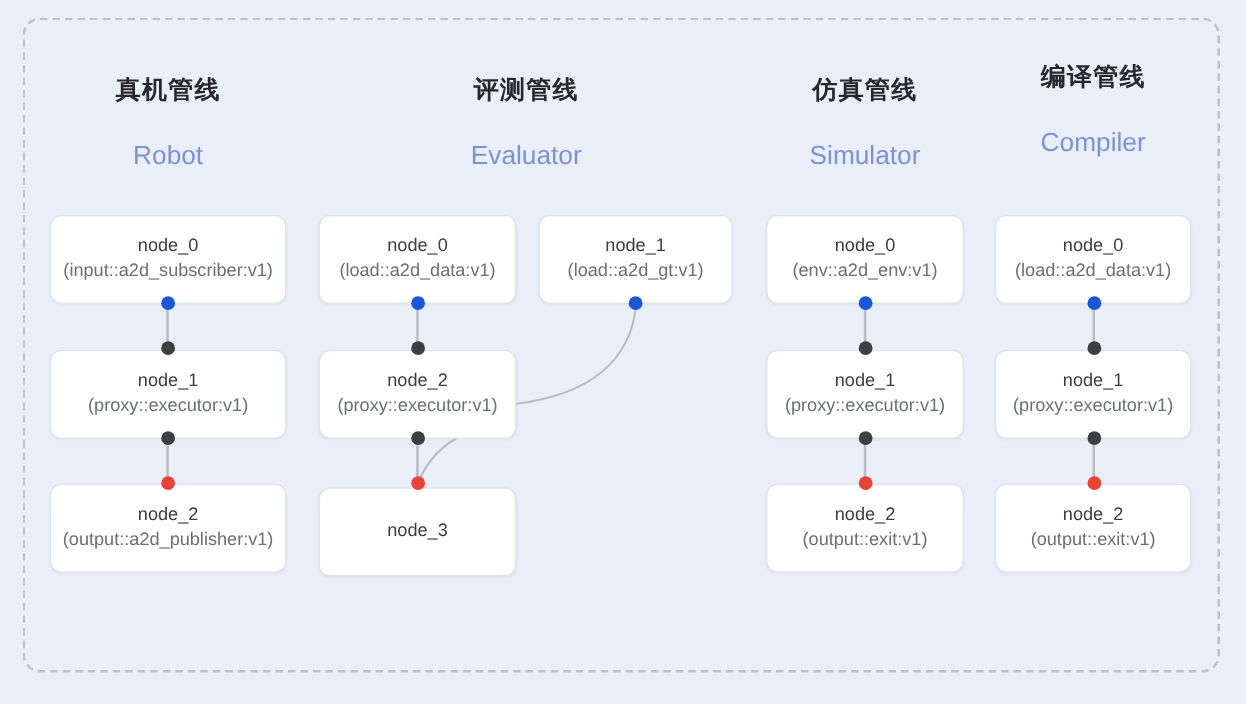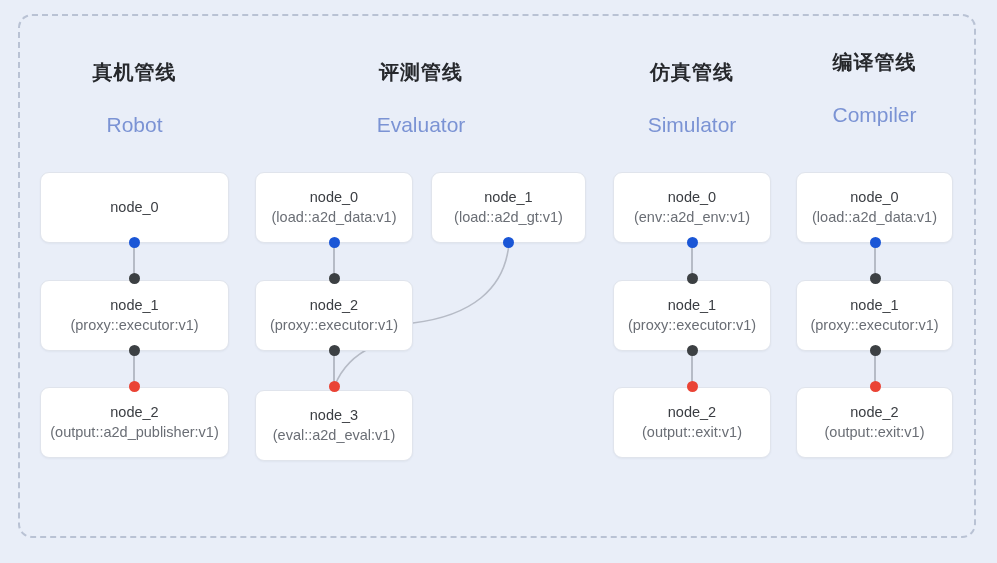--- a/index.html
+++ b/index.html
@@ -118,20 +118,21 @@
   <svg class="curves" viewBox="0 0 997 563">
     <path d="M 509,243 C 505,290 470,316 413,323" fill="none" stroke="#b6bbc6" stroke-width="1.6"></path>
     <path d="M 372,347 C 355,355 342,368 335,385" fill="none" stroke="#b6bbc6" stroke-width="1.6"></path>
   </svg>
 
   <div class="link" style="left:133px;top:243px;height:38px;"></div>
   <div class="link" style="left:133px;top:351px;height:38px;"></div>
 
   <div class="node" style="left:40px;top:172px;width:189px;">
     <div class="n-title">node_0</div>
+    <div class="n-sub">(input::a2d_subscriber:v1)</div>
   </div>
   <div class="node" style="left:40px;top:280px;width:189px;">
     <div class="n-title">node_1</div>
     <div class="n-sub">(proxy::executor:v1)</div>
   </div>
   <div class="node" style="left:40px;top:387px;width:189px;">
     <div class="n-title">node_2</div>
     <div class="n-sub">(output::a2d_publisher:v1)</div>
   </div>
   <div class="dot blue" style="left:129px;top:237px;"></div>
@@ -149,21 +150,20 @@
   <div class="node" style="left:431px;top:172px;width:155px;">
     <div class="n-title">node_1</div>
     <div class="n-sub">(load::a2d_gt:v1)</div>
   </div>
   <div class="node" style="left:255px;top:280px;width:158px;">
     <div class="n-title">node_2</div>
     <div class="n-sub">(proxy::executor:v1)</div>
   </div>
   <div class="node" style="left:255px;top:390px;width:158px;">
     <div class="n-title">node_3</div>
-    <div class="n-sub">(eval::a2d_eval:v1)</div>
   </div>
   <div class="dot blue" style="left:329px;top:237px;"></div>
   <div class="dot blue" style="left:503px;top:237px;"></div>
   <div class="dot black" style="left:329px;top:273px;"></div>
   <div class="dot black" style="left:329px;top:345px;"></div>
   <div class="dot red" style="left:329px;top:381px;"></div>
 
   <div class="link" style="left:691px;top:243px;height:38px;"></div>
   <div class="link" style="left:691px;top:351px;height:38px;"></div>
 

